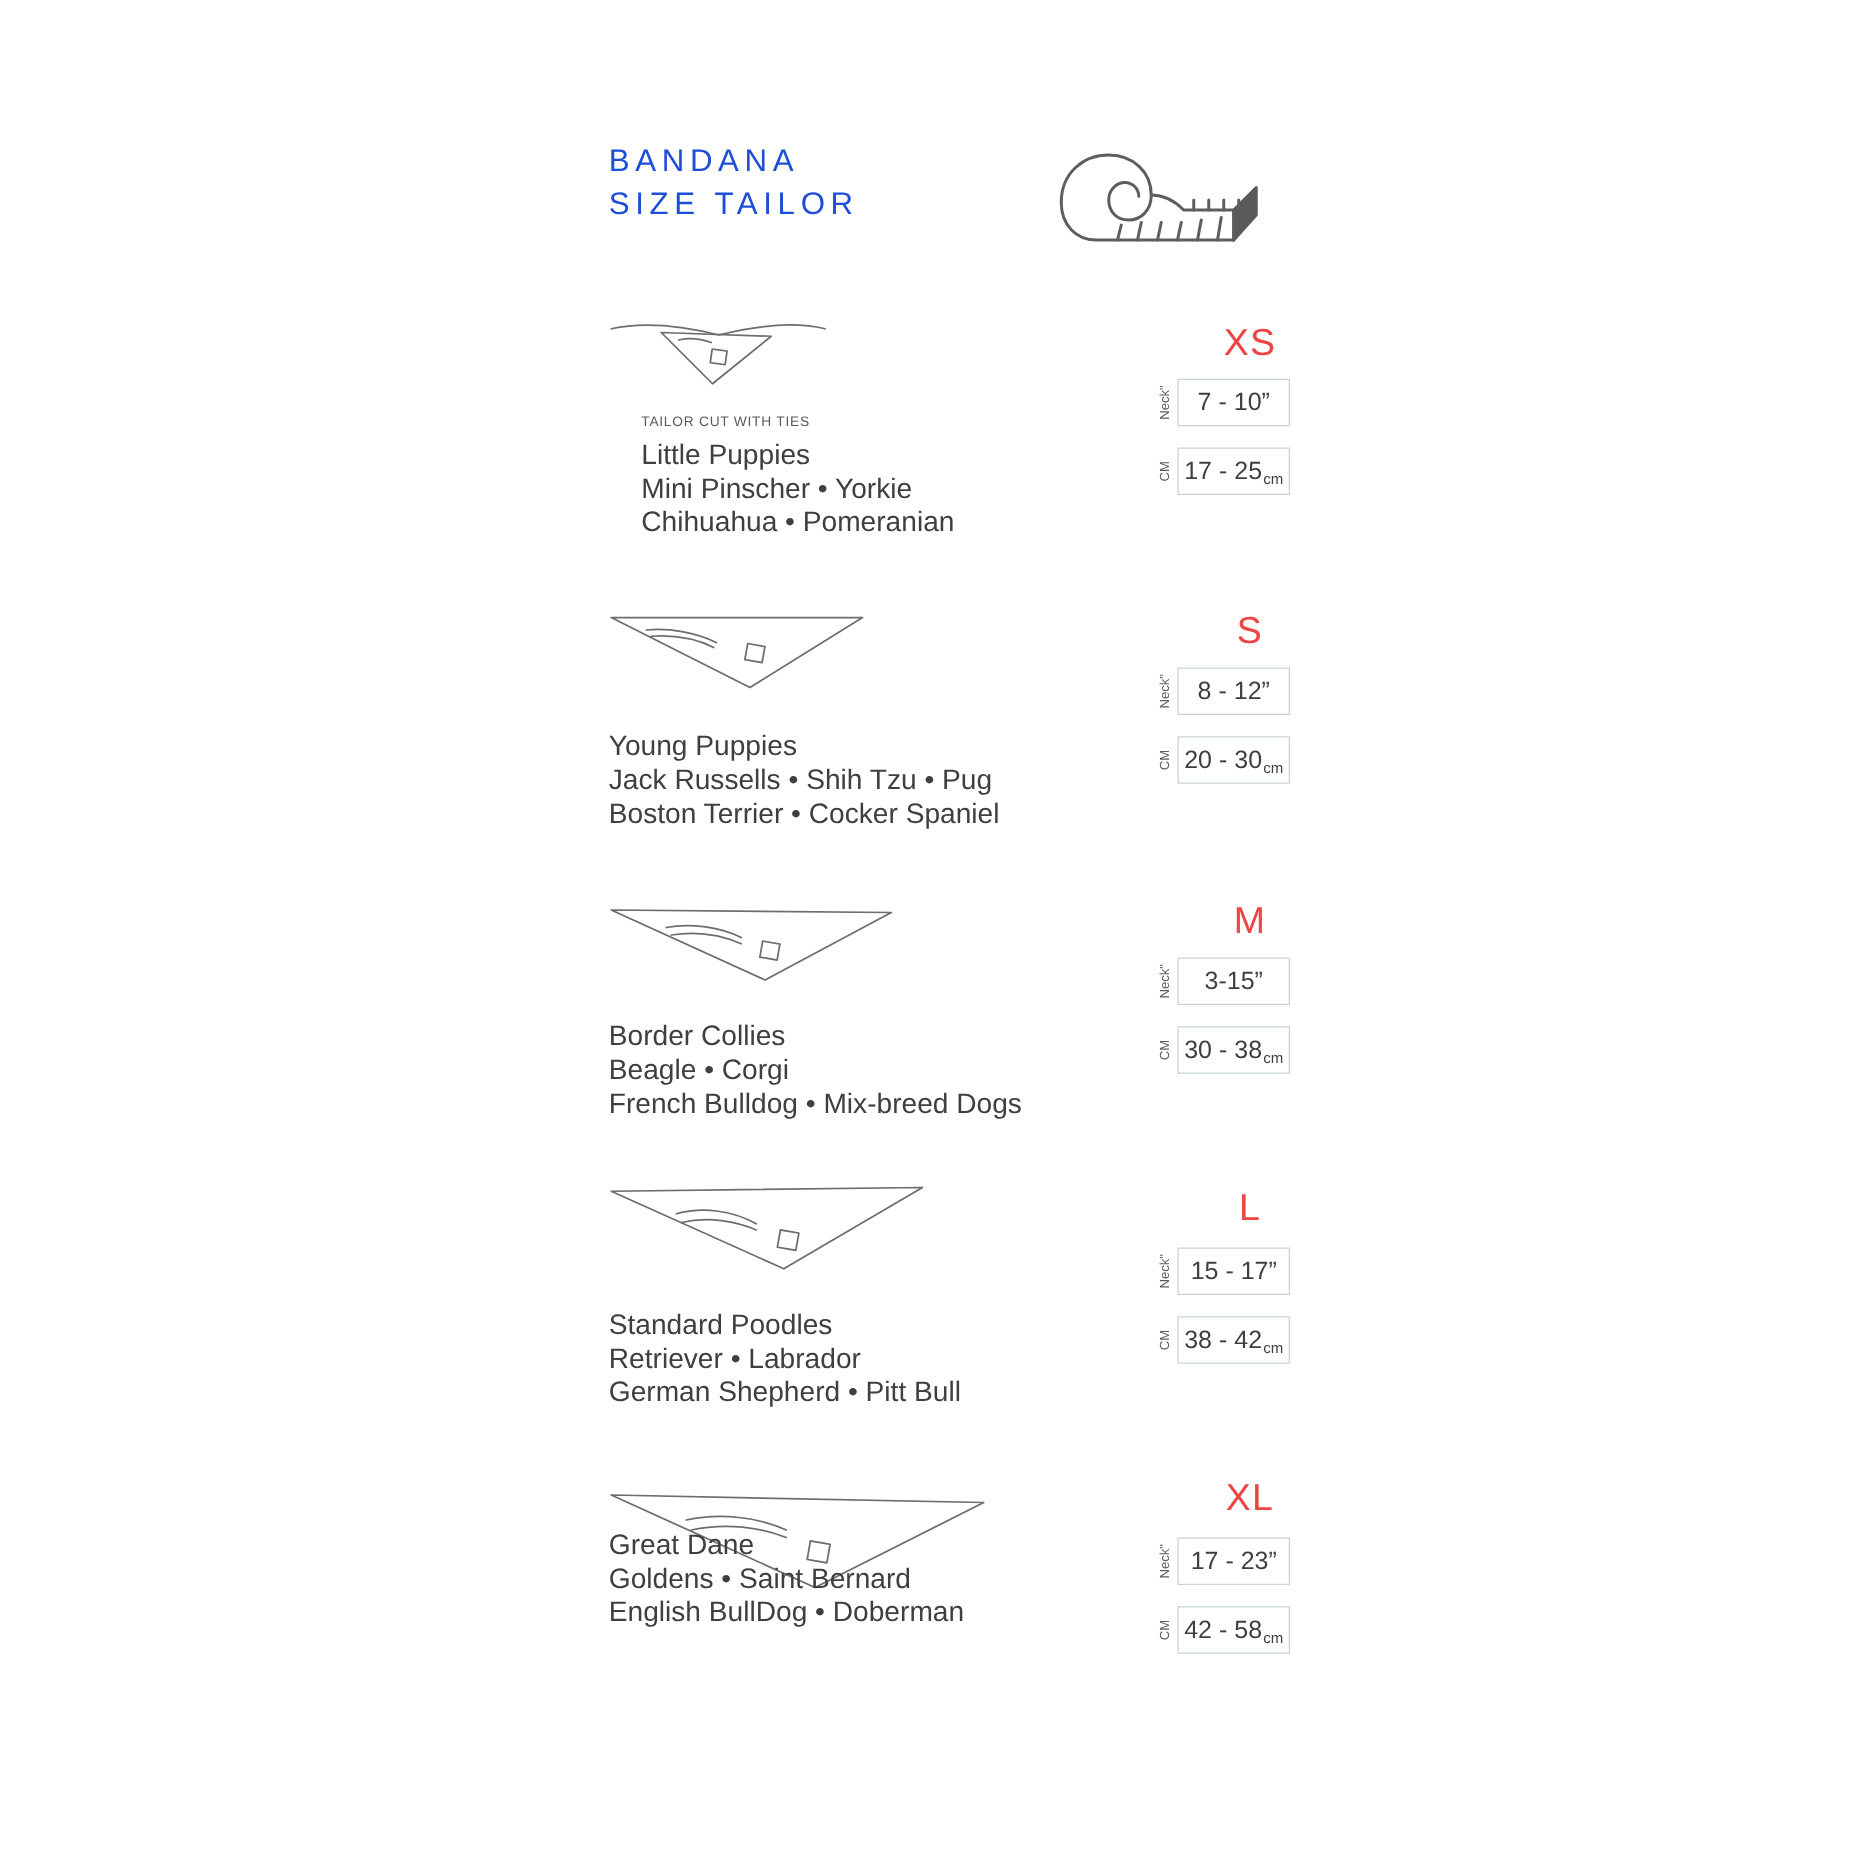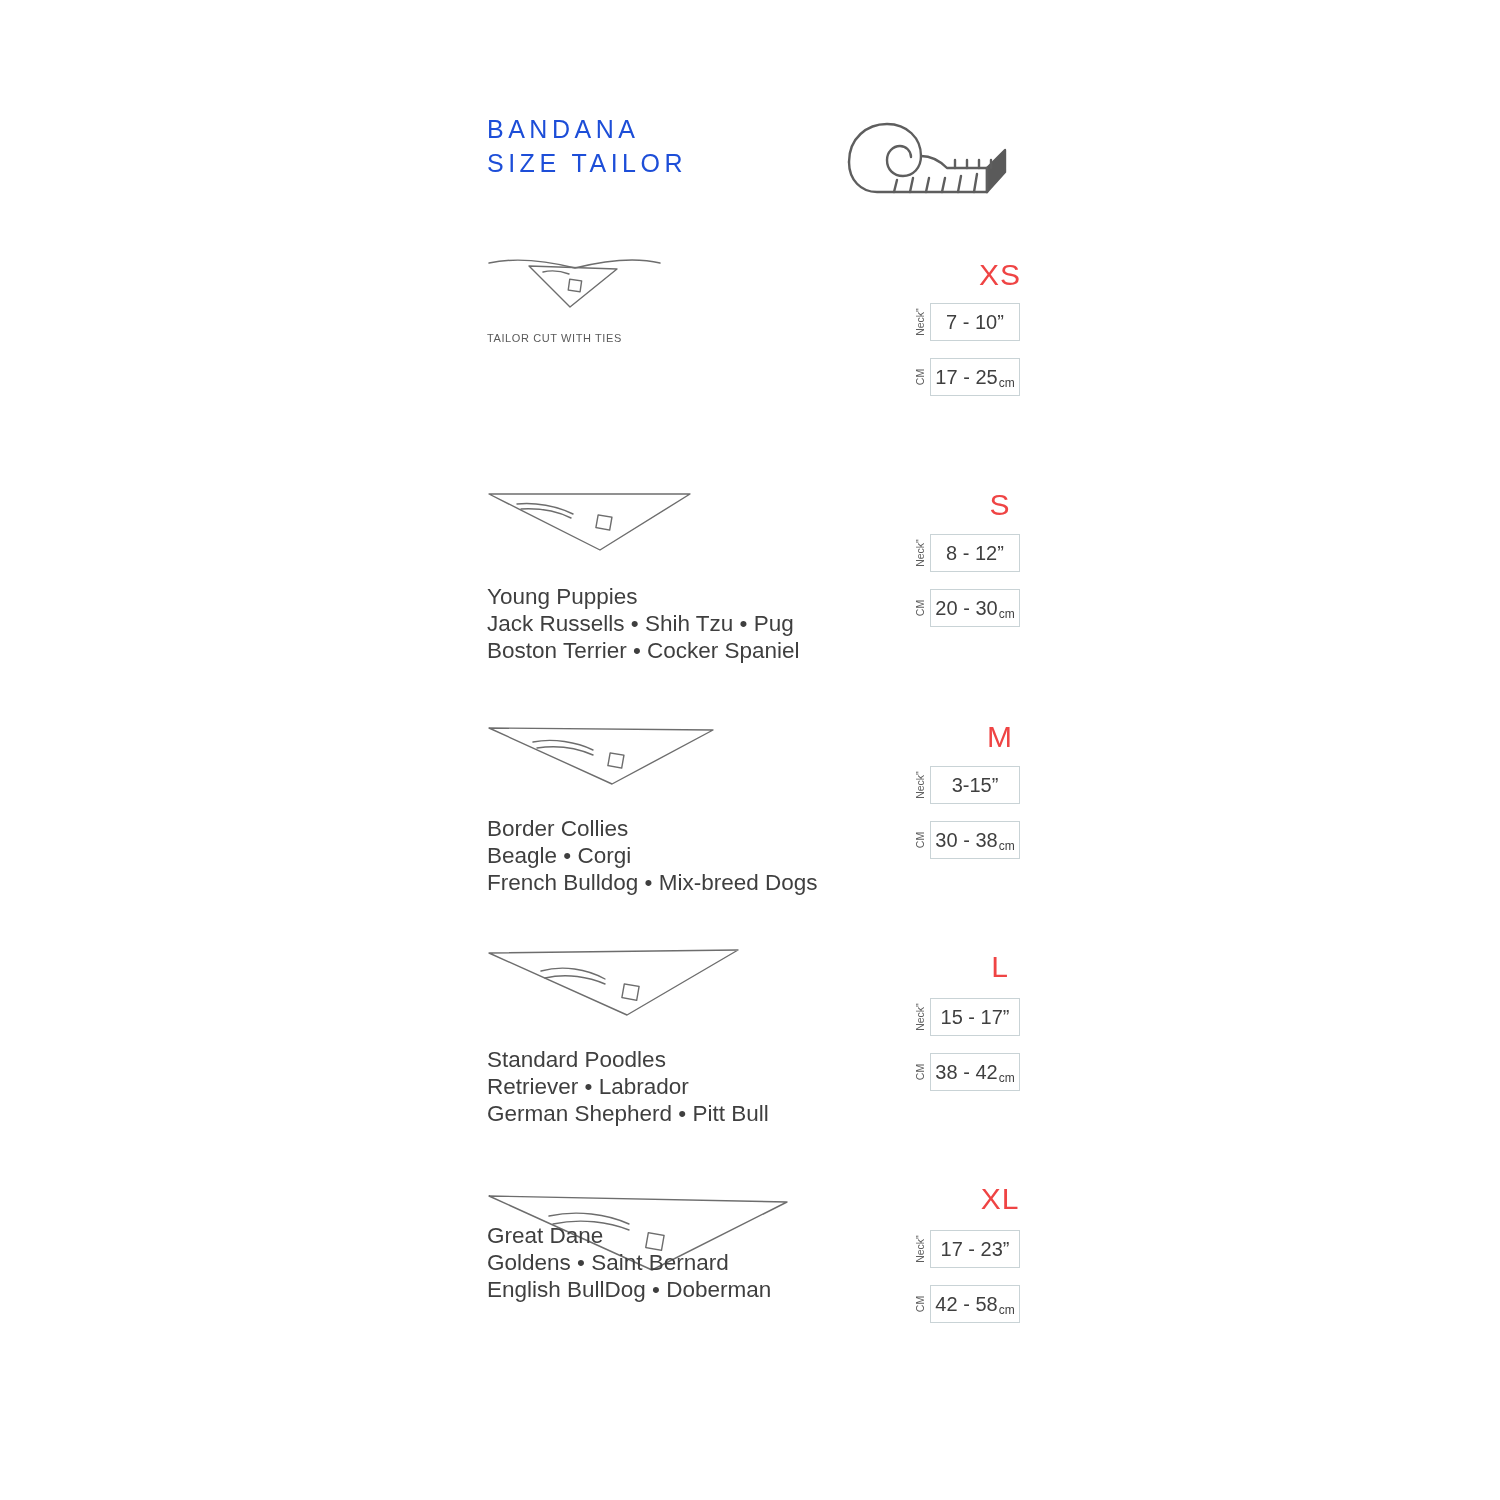--- a/index.html
+++ b/index.html
@@ -91,21 +91,21 @@
     position: absolute;
     left: 0;
     width: 200px;
     text-align: center;
     color: #ef4444;
     font-size: 30px;
     letter-spacing: 1px;
   }
   .measure {
     position: absolute;
-    left: 0;
+    left: 12px;
     width: 200px;
     height: 38px;
   }
   .mlabel {
     position: absolute;
     left: 6px;
     top: 4px;
     width: 30px;
     height: 32px;
     font-size: 10.5px;
@@ -170,22 +170,27 @@
       <svg width="175" height="60" viewBox="0 0 175 60" fill="none">
         <g stroke="#6d6d6d" stroke-width="1.4" fill="none" stroke-linejoin="round" stroke-linecap="round">
           <path d="M2 8 C30 2, 60 6, 88 13 C116 6, 148 2, 173 8"></path>
           <path d="M42 11 L130 14 L83 52 Z"></path>
           <path d="M56 17 C64 15, 74 16, 82 19"></path>
           <rect x="82" y="25" width="12" height="11" transform="rotate(8 88 30)"></rect>
         </g>
       </svg>
     </div>
 
-    <div class="labels" style="top:332px;">
+    <div class="labels" style="top:332px;margin-left:26px;">
       <div class="kicker">TAILOR CUT WITH TIES</div>
+      <div class="breeds">
+        <div>Little Puppies</div>
+        <div>Mini Pinscher • Yorkie</div>
+        <div>Chihuahua • Pomeranian</div>
+      </div>
     </div>
 
     <div class="sizecol">
       <div class="sizeletter" style="top:258px;">XS</div>
       <div class="measure" style="top:303px;">
         <div class="mlabel">Neck"</div>
         <div class="mbox">7 - 10”</div>
       </div>
       <div class="measure" style="top:358px;">
         <div class="mlabel">CM</div>

